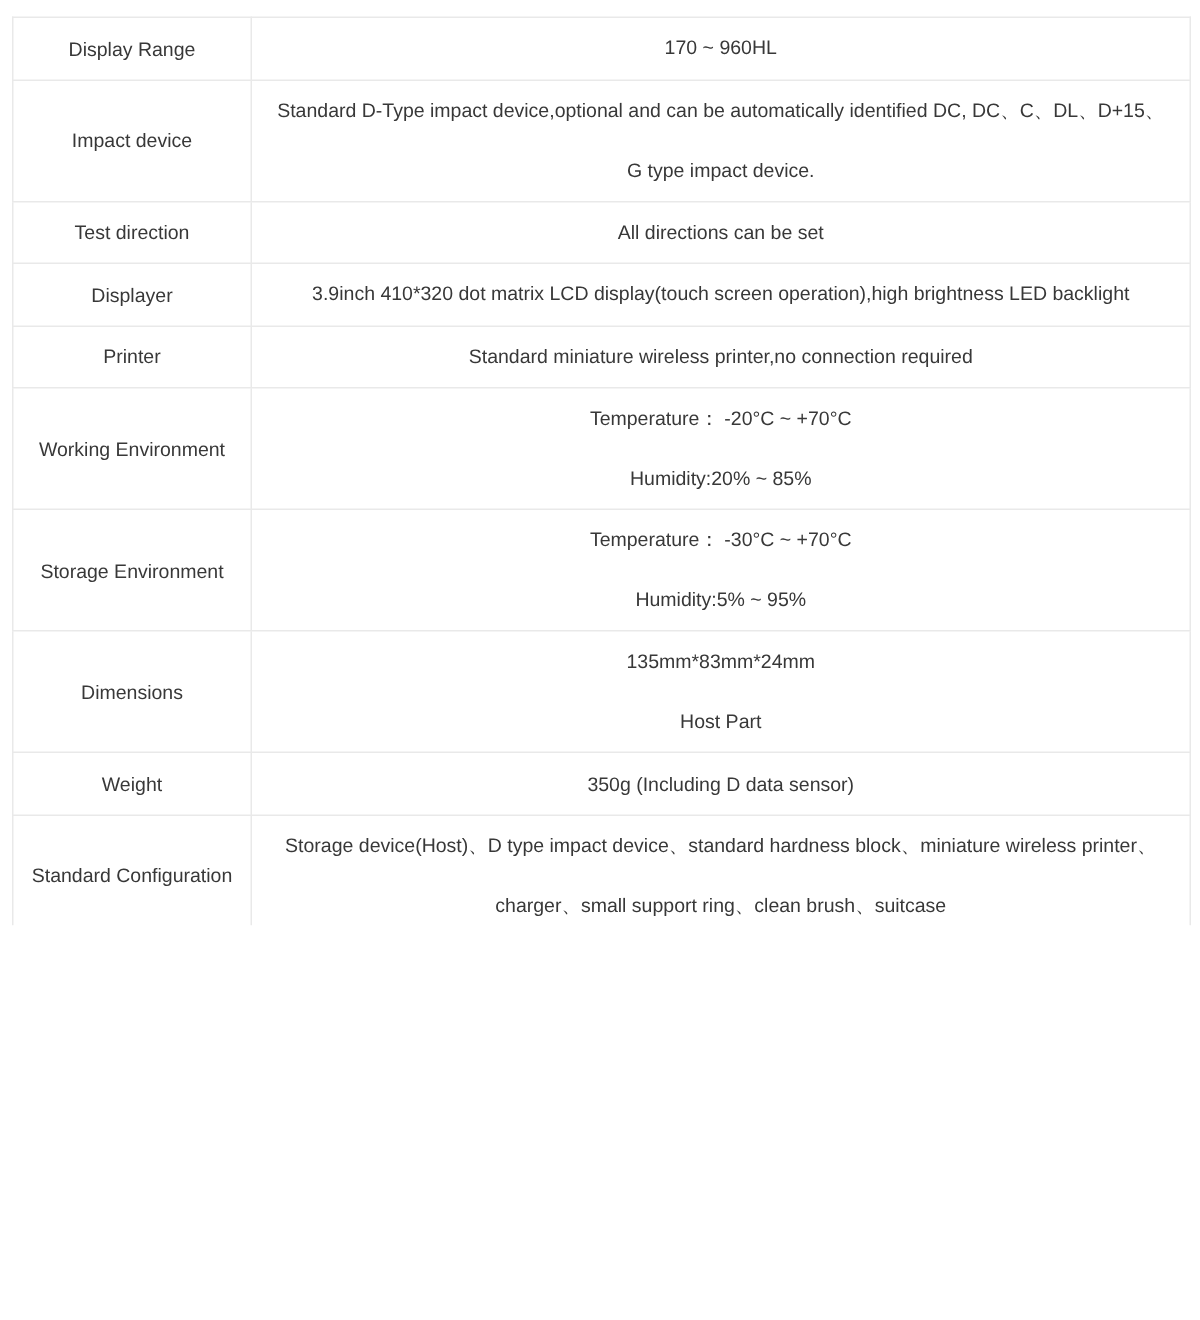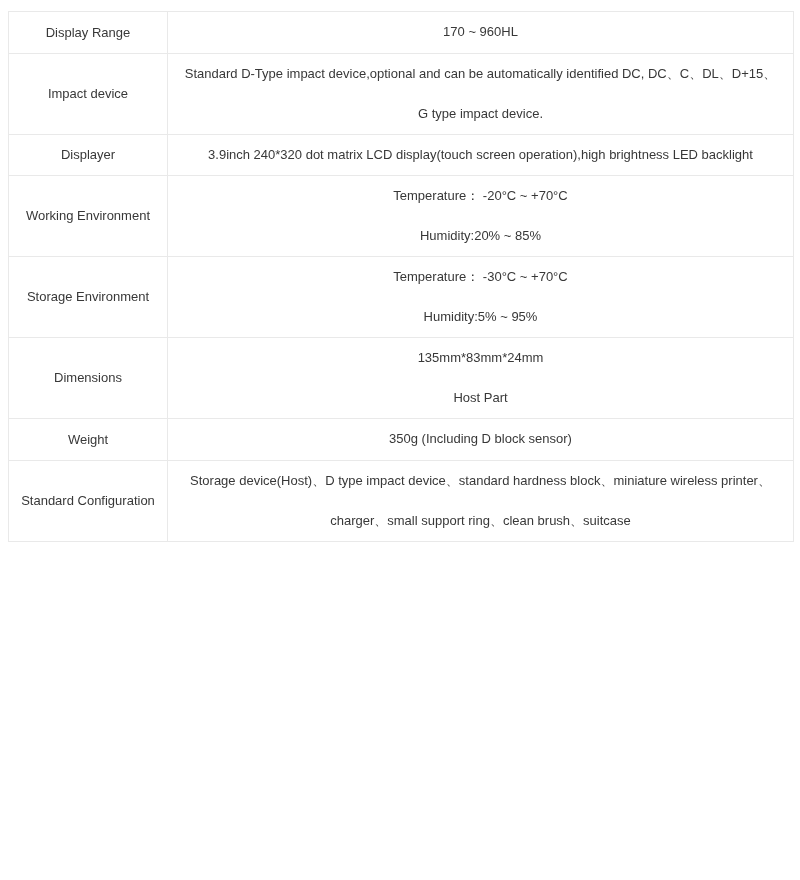--- a/index.html
+++ b/index.html
@@ -65,23 +65,35 @@
           </td>
         </tr>
         <tr>
           <td class="label-cell"><span class="label-text">Impact device</span></td>
           <td class="value-cell">
             <div class="value-line">Standard D-Type impact device,optional and can be automatically identified DC, DC、C、DL、D+15、</div>
             <div class="value-line">G type impact device.</div>
           </td>
         </tr>
         <tr>
+          <td class="label-cell"><span class="label-text">Test direction</span></td>
+          <td class="value-cell">
+            <div class="value-line">All directions can be set</div>
+          </td>
+        </tr>
+        <tr>
           <td class="label-cell"><span class="label-text">Displayer</span></td>
           <td class="value-cell">
-            <div class="value-line">3.9inch 240*320 dot matrix LCD display(touch screen operation),high brightness LED backlight</div>
+            <div class="value-line">3.9inch 410*320 dot matrix LCD display(touch screen operation),high brightness LED backlight</div>
+          </td>
+        </tr>
+        <tr>
+          <td class="label-cell"><span class="label-text">Printer</span></td>
+          <td class="value-cell">
+            <div class="value-line">Standard miniature wireless printer,no connection required</div>
           </td>
         </tr>
         <tr>
           <td class="label-cell"><span class="label-text">Working Environment</span></td>
           <td class="value-cell">
             <div class="value-line">Temperature： -20°C ~ +70°C</div>
             <div class="value-line">Humidity:20% ~ 85%</div>
           </td>
         </tr>
         <tr>
@@ -94,21 +106,21 @@
         <tr>
           <td class="label-cell"><span class="label-text">Dimensions</span></td>
           <td class="value-cell">
             <div class="value-line">135mm*83mm*24mm</div>
             <div class="value-line">Host Part</div>
           </td>
         </tr>
         <tr>
           <td class="label-cell"><span class="label-text">Weight</span></td>
           <td class="value-cell">
-            <div class="value-line">350g (Including D block sensor)</div>
+            <div class="value-line">350g (Including D data sensor)</div>
           </td>
         </tr>
         <tr>
           <td class="label-cell"><span class="label-text">Standard Configuration</span></td>
           <td class="value-cell">
             <div class="value-line">Storage device(Host)、D type impact device、standard hardness block、miniature wireless printer、</div>
             <div class="value-line">charger、small support ring、clean brush、suitcase</div>
           </td>
         </tr>
       </tbody>

